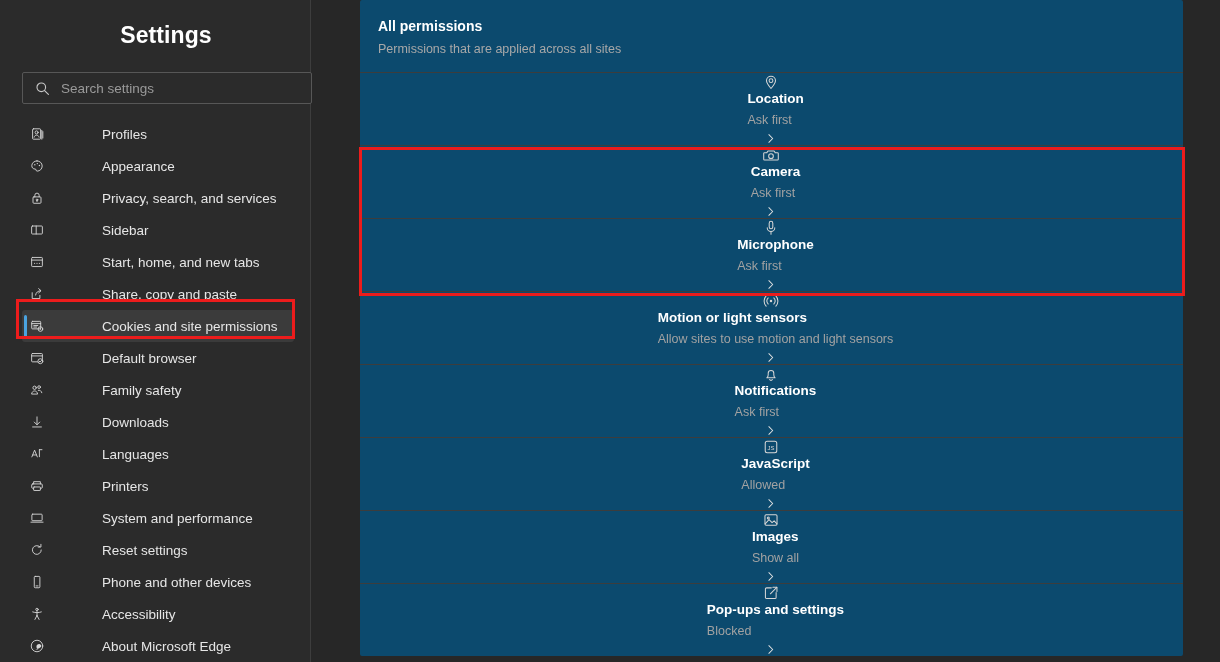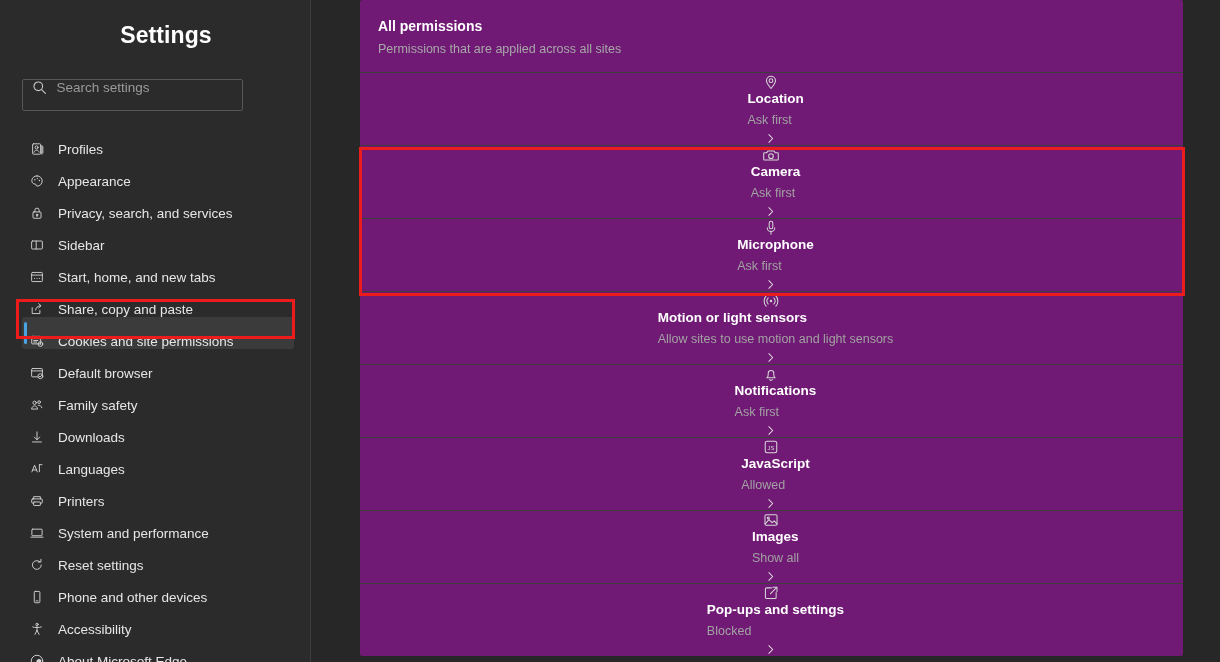--- a/index.html
+++ b/index.html
@@ -21,44 +21,45 @@
   }
   .settings-title {
     color: #ffffff;
     font-size: 23px;
     font-weight: bold;
     padding: 22px 0 0 22px;
     letter-spacing: 0.1px;
     text-align: center;
   }
   .search-wrap {
-    margin: 30px 0 0 22px;
-    width: 221px; height: 32px;
+    margin: 23px 0 0 22px;
+    width: 290px; height: 32px;
     border: 1px solid #575757;
     background: #2b2b2b;
     border-radius: 2px;
-    display: flex; align-items: flex-start;
+    display: flex; align-items: center;
   }
   .search-icon { width: 38px; display: flex; justify-content: center; align-items: center; }
   .search-input {
     background: transparent; border: none; outline: none;
     color: #d8d8d8; font-size: 13.5px;
     font-family: "Liberation Sans", sans-serif;
     width: 210px; padding: 0;
   }
   .search-input::placeholder { color: #9a9a9a; }
 
   .nav { margin-top: 14px; }
   .nav-item {
     position: relative;
     height: 32px;
     margin: 0 16px 0 22px;
-    display: flex; align-items: flex-end;
+    display: flex; align-items: center;
     border-radius: 3px;
     cursor: default;
+    gap: 44px;
   }
   .nav-item + .nav-item { margin-top: 0; }
   .nav-list { display: flex; flex-direction: column; gap: 0; }
   .nav-icon {
     width: 30px; min-width: 30px;
     display: flex; align-items: center; justify-content: center;
     color: #d6d6d6;
   }
   .nav-label {
     color: #e6e6e6; font-size: 13.5px; padding-left: 6px;
@@ -77,21 +78,21 @@
 
   
   .main {
     flex: 1; height: 662px;
     background: #272727;
     padding: 0 36px 0 49px;
     overflow: hidden;
   }
   .card {
     width: 823px;
-    background: #701a75;
+    background: #0c4a6e;
     border-radius: 2px;
   }
   .card-head { padding: 18px 22px 16px 18px; }
   .card-head h2 {
     color: #ffffff; font-size: 14px; font-weight: bold;
     margin-bottom: 8px;
   }
   .card-head p { color: #a8a8a8; font-size: 12.5px; }
 
   .perm-row {

